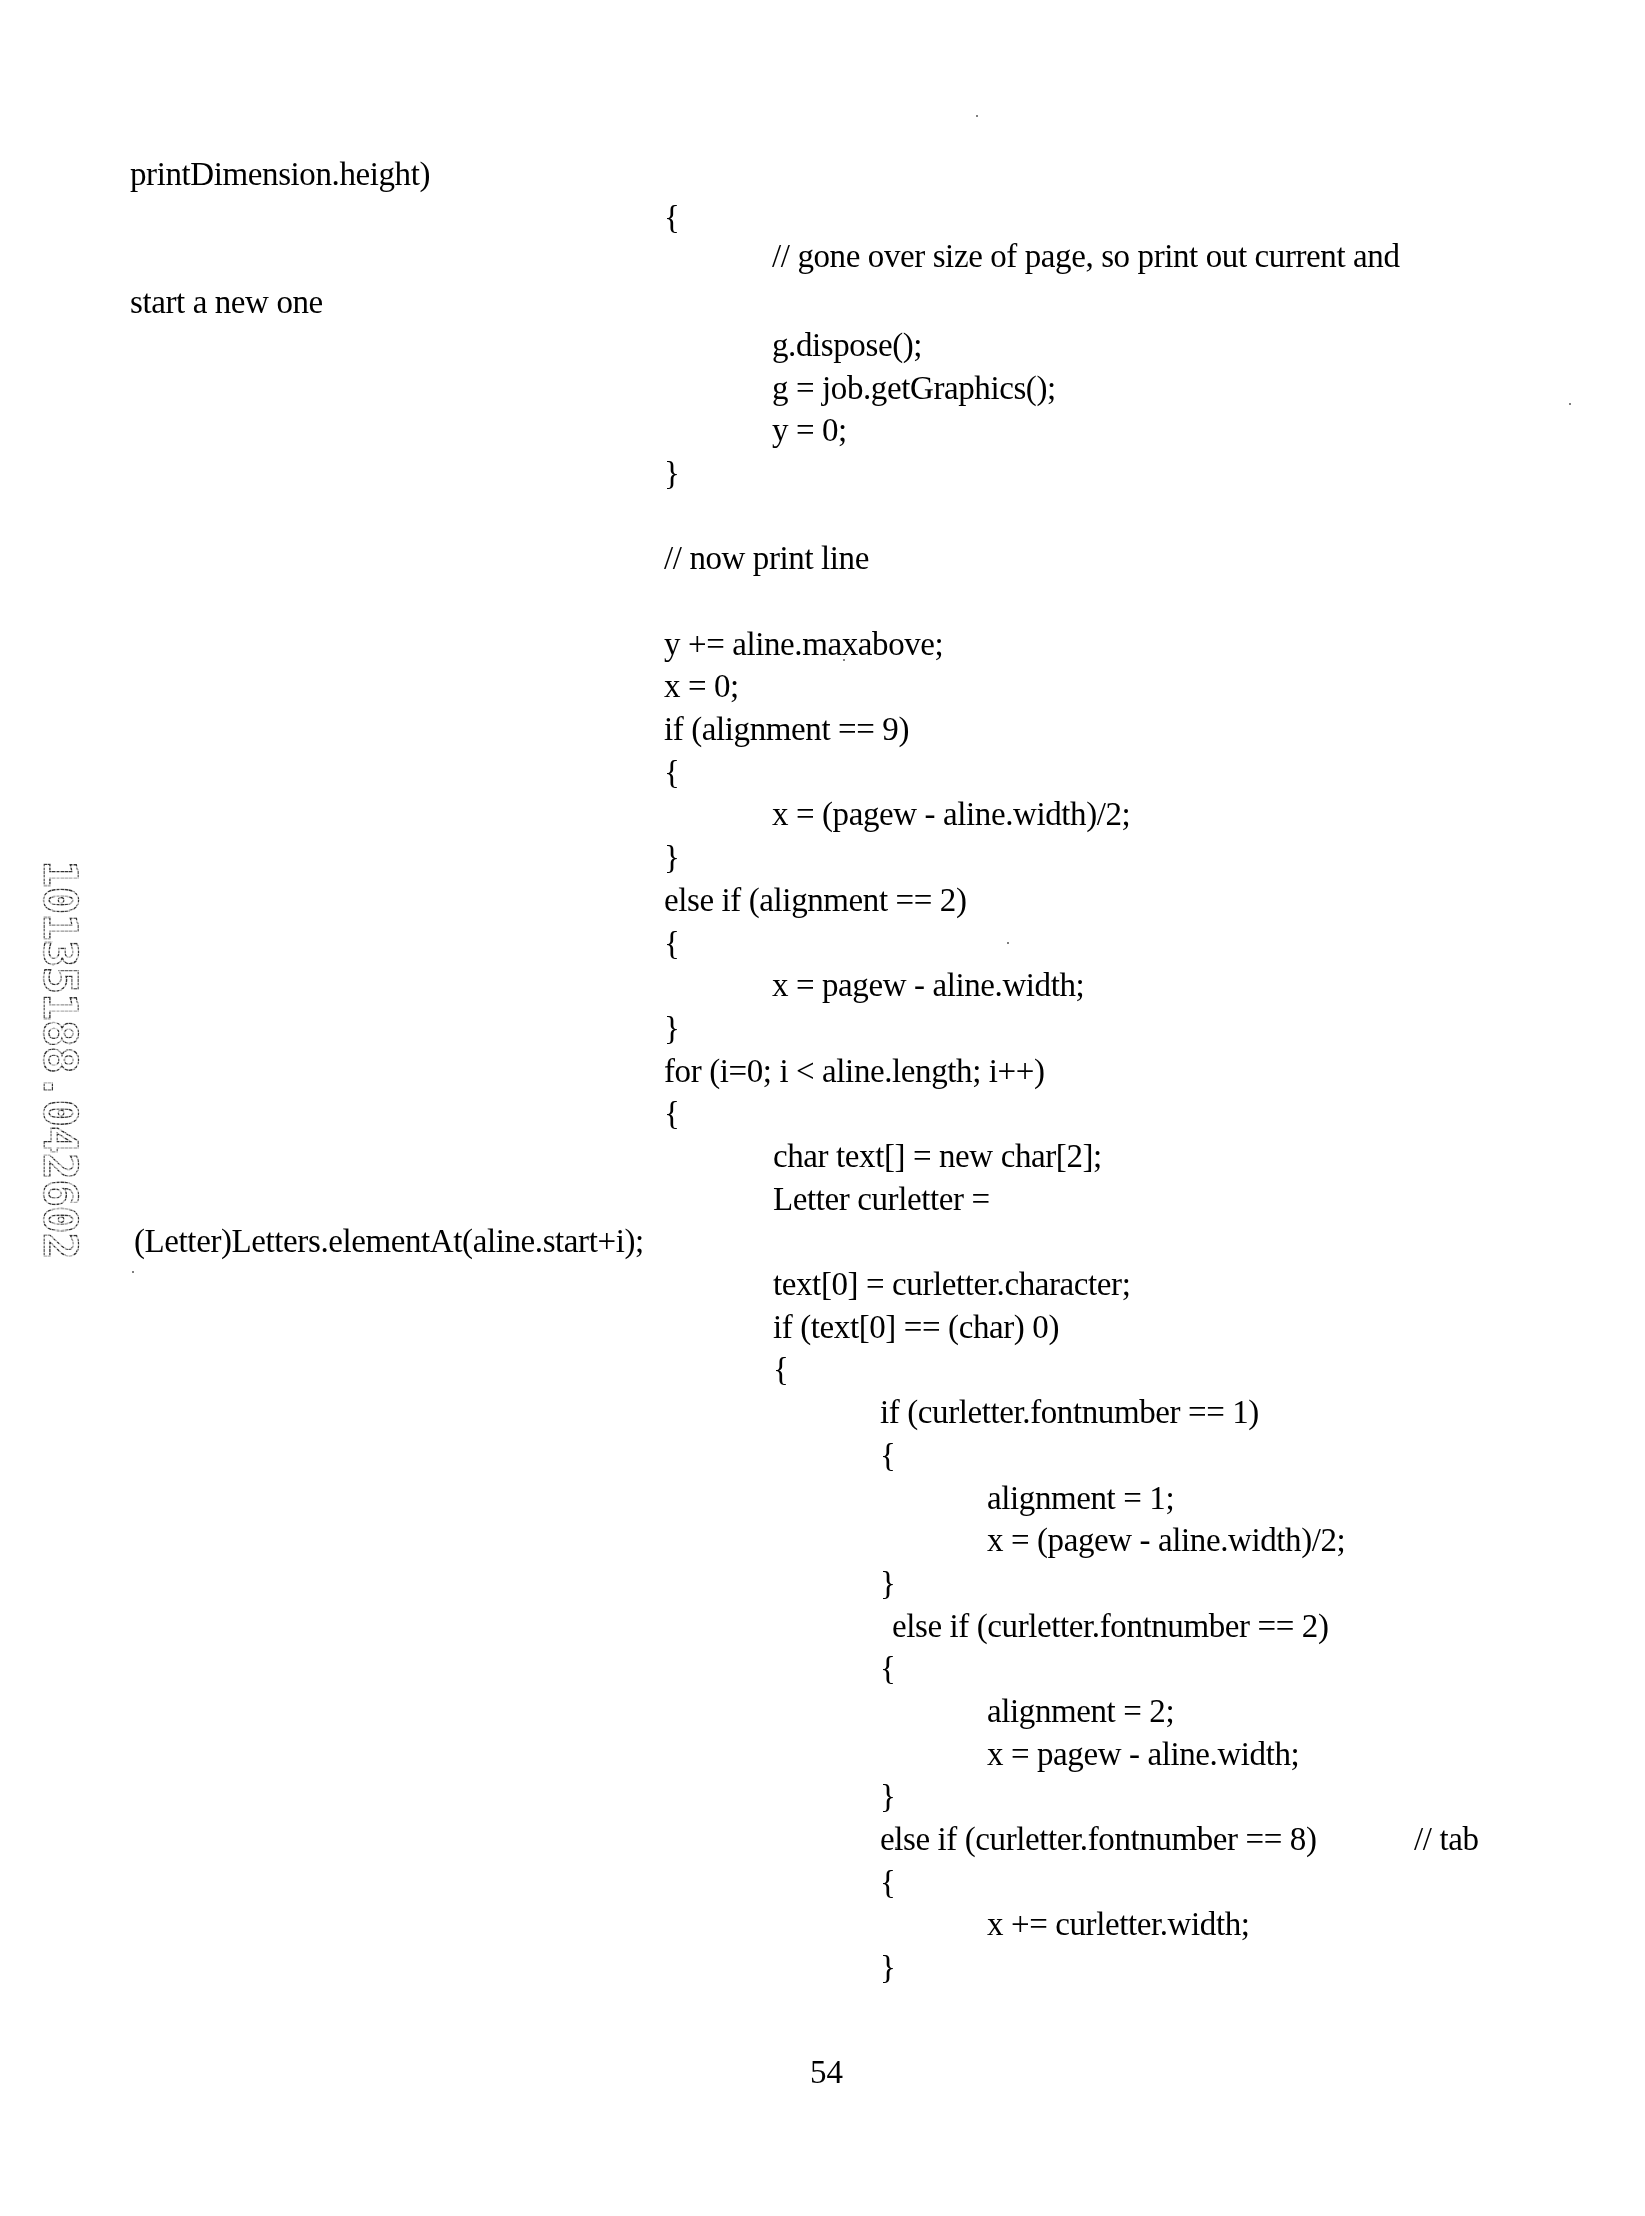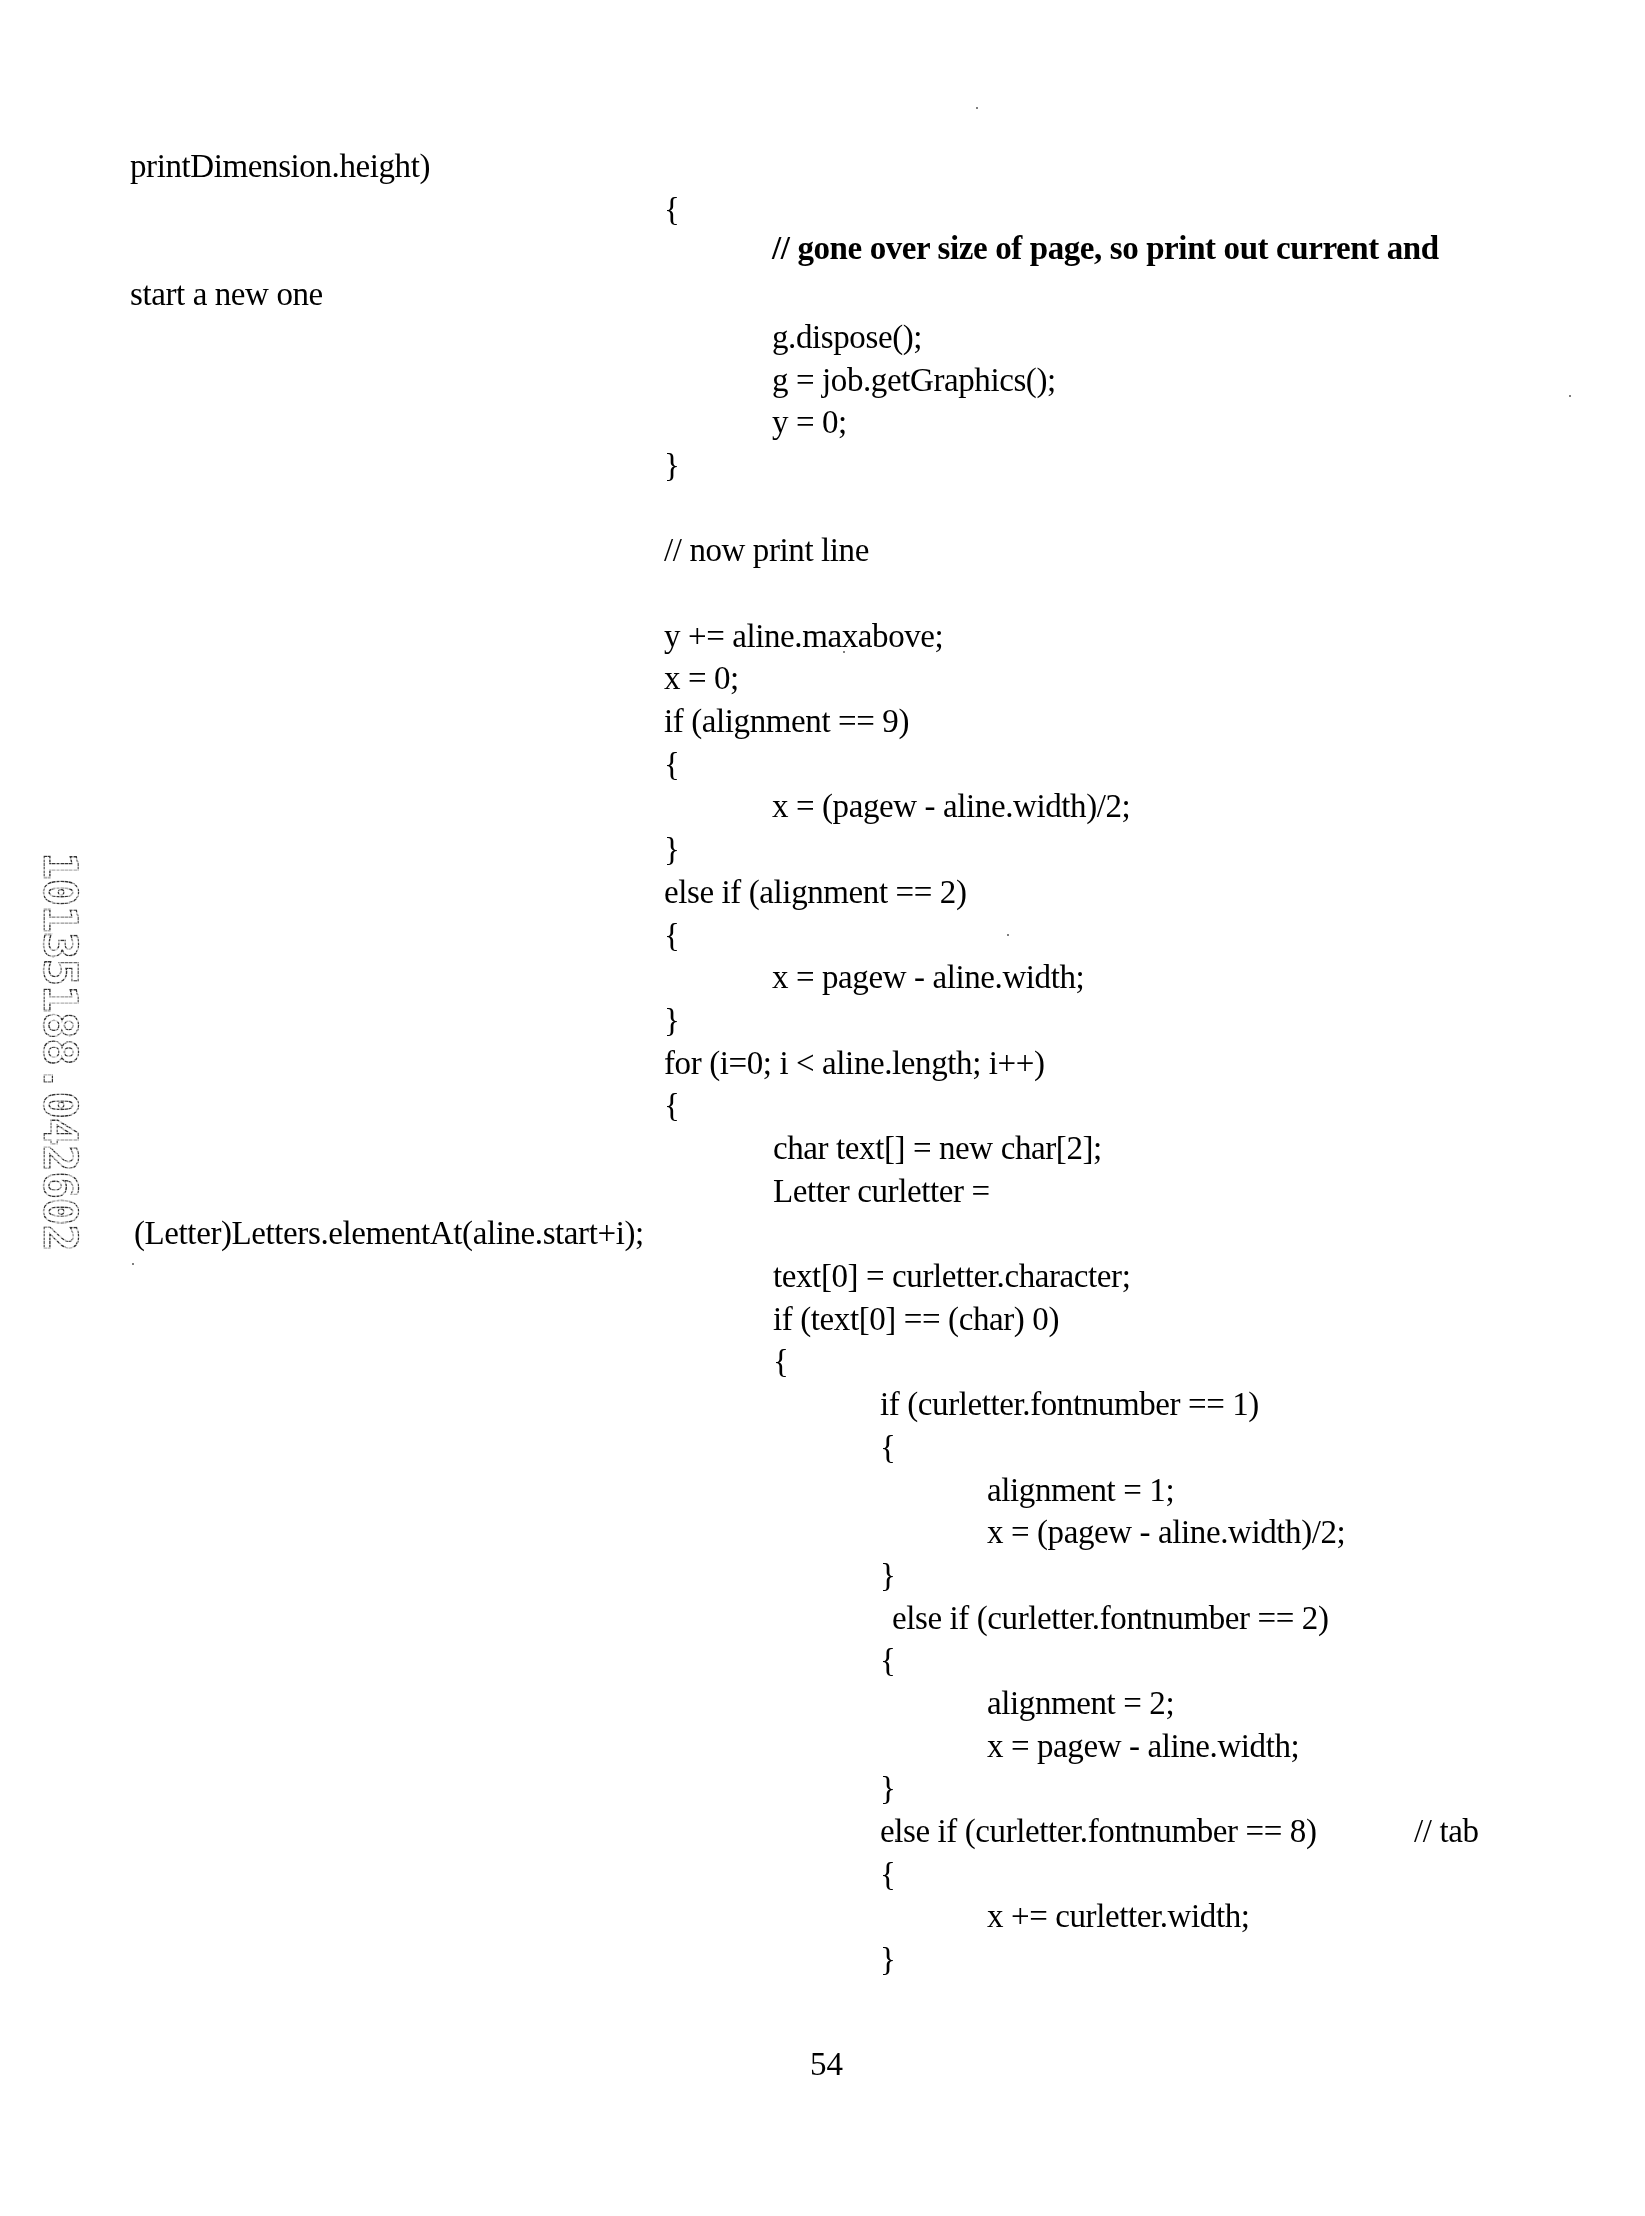--- a/index.html
+++ b/index.html
@@ -10,21 +10,21 @@
     body {
       width: 1646px;
       height: 2216px;
       position: relative;
       overflow: hidden;
       font-family: "Liberation Serif", "DejaVu Serif", serif;
       color: #000000;
     }
     .page {
       position: absolute;
-      left: 0; top: 0;
+      left: 0; top: 8px;
       width: 1646px;
       height: 1812px;
       background: #ffffff;
     }
     .ln {
       position: absolute;
       font-size: 33px;
       line-height: 1;
       white-space: pre;
       letter-spacing: -0.4px;
@@ -85,21 +85,21 @@
 
 <div class="page">
 
   <div class="stamp">
     <div class="stamp-text">10135188.042602</div>
     <div class="stamp-mask"></div>
   </div>
 
   <div class="ln" style="left:130px; top:150px;">printDimension.height)</div>
   <div class="ln" style="left:664px; top:193px;">{</div>
-  <div class="ln" style="left:772px; top:232px;font-weight:bold;">// gone over size of page, so print out current and</div>
+  <div class="ln" style="left:772px; top:232px;">// gone over size of page, so print out current and</div>
   <div class="ln" style="left:130px; top:278px;">start a new one</div>
   <div class="ln" style="left:772px; top:321px;">g.dispose();</div>
   <div class="ln" style="left:772px; top:364px;">g = job.getGraphics();</div>
   <div class="ln" style="left:772px; top:406px;">y = 0;</div>
   <div class="ln" style="left:664px; top:449px;">}</div>
 
   <div class="ln" style="left:664px; top:534px;">// now print line</div>
 
   <div class="ln" style="left:664px; top:620px;">y += aline.maxabove;</div>
   <div class="ln" style="left:664px; top:662px;">x = 0;</div>

